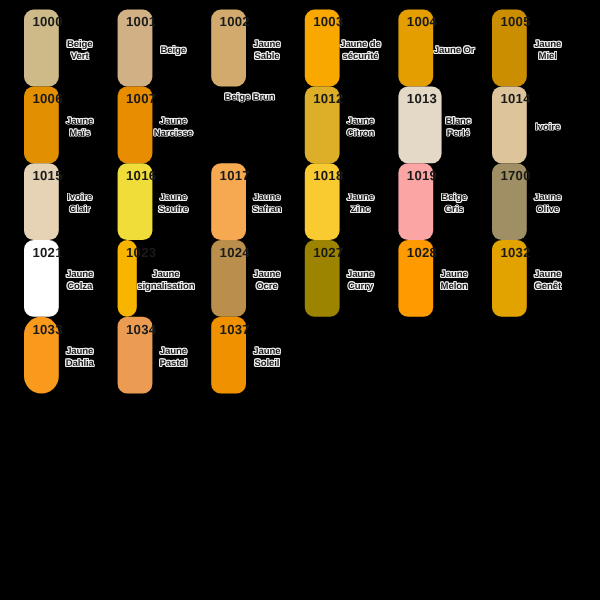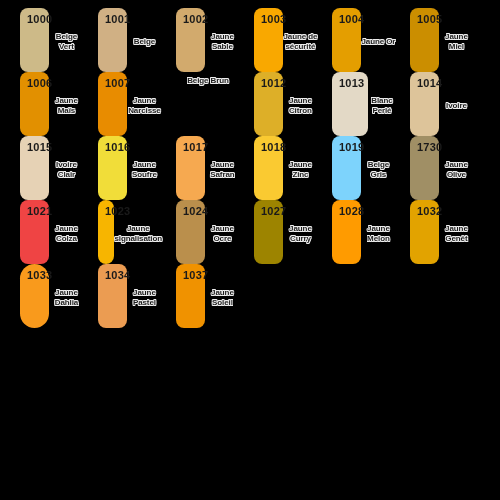--- a/index.html
+++ b/index.html
@@ -156,35 +156,35 @@
         </div>
         <div class="name">Jaune Safran</div>
       </div>
       <div class="cell">
         <div class="swatch" style="background: rgb(250, 202, 49);">
           <div class="code">1018</div>
         </div>
         <div class="name">Jaune Zinc</div>
       </div>
       <div class="cell">
-        <div class="swatch" style="background: #7dd3fc;">
+        <div class="swatch" style="background: #fca5a5;">
           <div class="code">1019</div>
         </div>
         <div class="name">Beige Gris</div>
       </div>
       <div class="cell">
         <div class="swatch" style="background: rgb(160, 143, 101);">
-          <div class="code">1730</div>
+          <div class="code">1700</div>
         </div>
         <div class="name">Jaune Olive</div>
       </div>
     </div>
     <div class="row">
       <div class="cell">
-        <div class="swatch" style="background: #ef4444;">
+        <div class="swatch" style="background: #ffffff;">
           <div class="code">1021</div>
         </div>
         <div class="name">Jaune Colza</div>
       </div>
       <div class="cell">
         <div class="swatch" style="background: rgb(247, 181, 0);">
           <div class="code">1023</div>
         </div>
         <div class="name">Jaune signalisation</div>
       </div>

